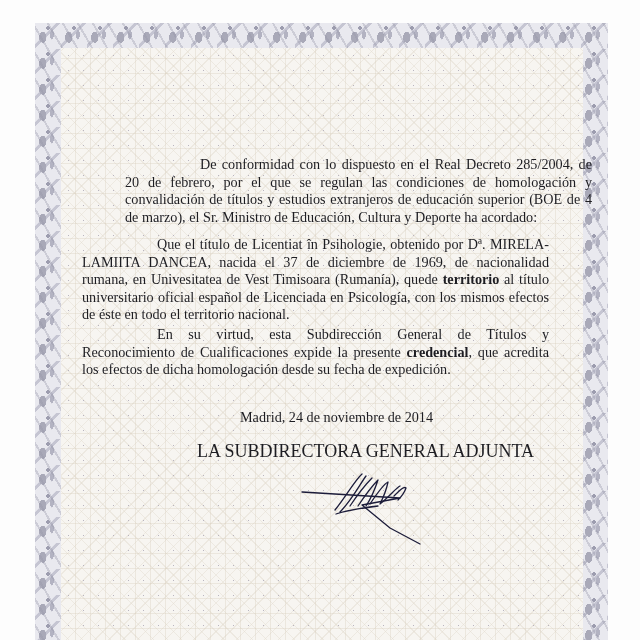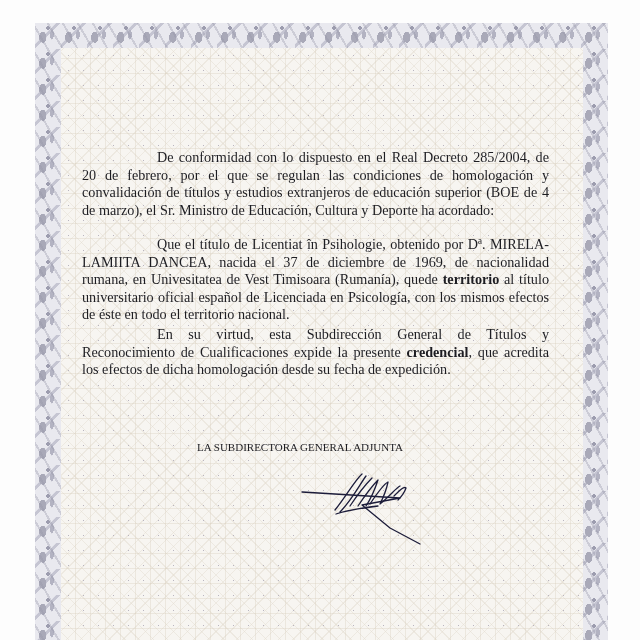--- a/index.html
+++ b/index.html
@@ -62,39 +62,39 @@
       font-size: 14.2px;
       line-height: 17.6px;
       color: #1d1d22;
       text-align: justify;
       text-align-last: left;
     }
     .text p {
       margin: 0;
       text-indent: 75px;
     }
-    .p1 { top: 149px; }
+    .p1 { top: 156px; margin-left: 43px; }
     .p2 { top: 236px; }
     .p3 { top: 326px; }
     .text b { font-weight: bold; }
     .date {
       position: absolute;
       top: 409px;
       left: 240px;
       font-family: "Liberation Serif", "DejaVu Serif", serif;
       font-size: 14.2px;
       color: #1d1d22;
       white-space: nowrap;
     }
     .role {
       position: absolute;
       top: 441px;
       left: 197px;
       font-family: "Liberation Serif", "DejaVu Serif", serif;
-      font-size: 11px;
+      font-size: 18px;
       color: #1d1d22;
       white-space: nowrap;
     }
     .signer {
       position: absolute;
       top: 519px;
       left: 255px;
       font-family: "Liberation Serif", "DejaVu Serif", serif;
       font-size: 14px;
       color: #1d1d22;
@@ -121,20 +121,21 @@
   </div>
 
   <div class="text p2">
     <p><span>Que el título de Licentiat în Psihologie, obtenido por Dª. MIRELA-LAMIITA DANCEA, nacida el 37 de diciembre de 1969, de nacionalidad rumana, en Univesitatea de Vest Timisoara (Rumanía), quede </span><b>territorio</b><span> al título universitario oficial español de Licenciada en Psicología, con los mismos efectos de éste en todo el territorio nacional.</span></p>
   </div>
 
   <div class="text p3">
     <p><span>En su virtud, esta Subdirección General de Títulos y Reconocimiento de Cualificaciones expide la presente </span><b>credencial</b><span>, que acredita los efectos de dicha homologación desde su fecha de expedición.</span></p>
   </div>
 
+  <div class="date">Madrid, 24 de noviembre de 2014</div>
   <div class="role">LA SUBDIRECTORA GENERAL ADJUNTA</div>
 
   <svg class="signature" viewBox="0 0 130 75">
     <g fill="none" stroke="#1c1c3a" stroke-width="1.3" stroke-linecap="round" stroke-linejoin="round">
       <path d="M2 22 L100 28 L62 35 L90 58 L120 74"></path>
       <path d="M35 40 C45 28 55 10 62 4"></path>
       <path d="M40 42 C52 30 60 14 66 6"></path>
       <path d="M50 36 C58 24 66 14 72 8"></path>
       <path d="M58 36 C66 24 72 16 78 10 C74 22 70 30 66 36"></path>
       <path d="M70 34 C78 22 84 14 88 12 C86 22 82 30 80 34 C90 26 96 18 100 16"></path>

